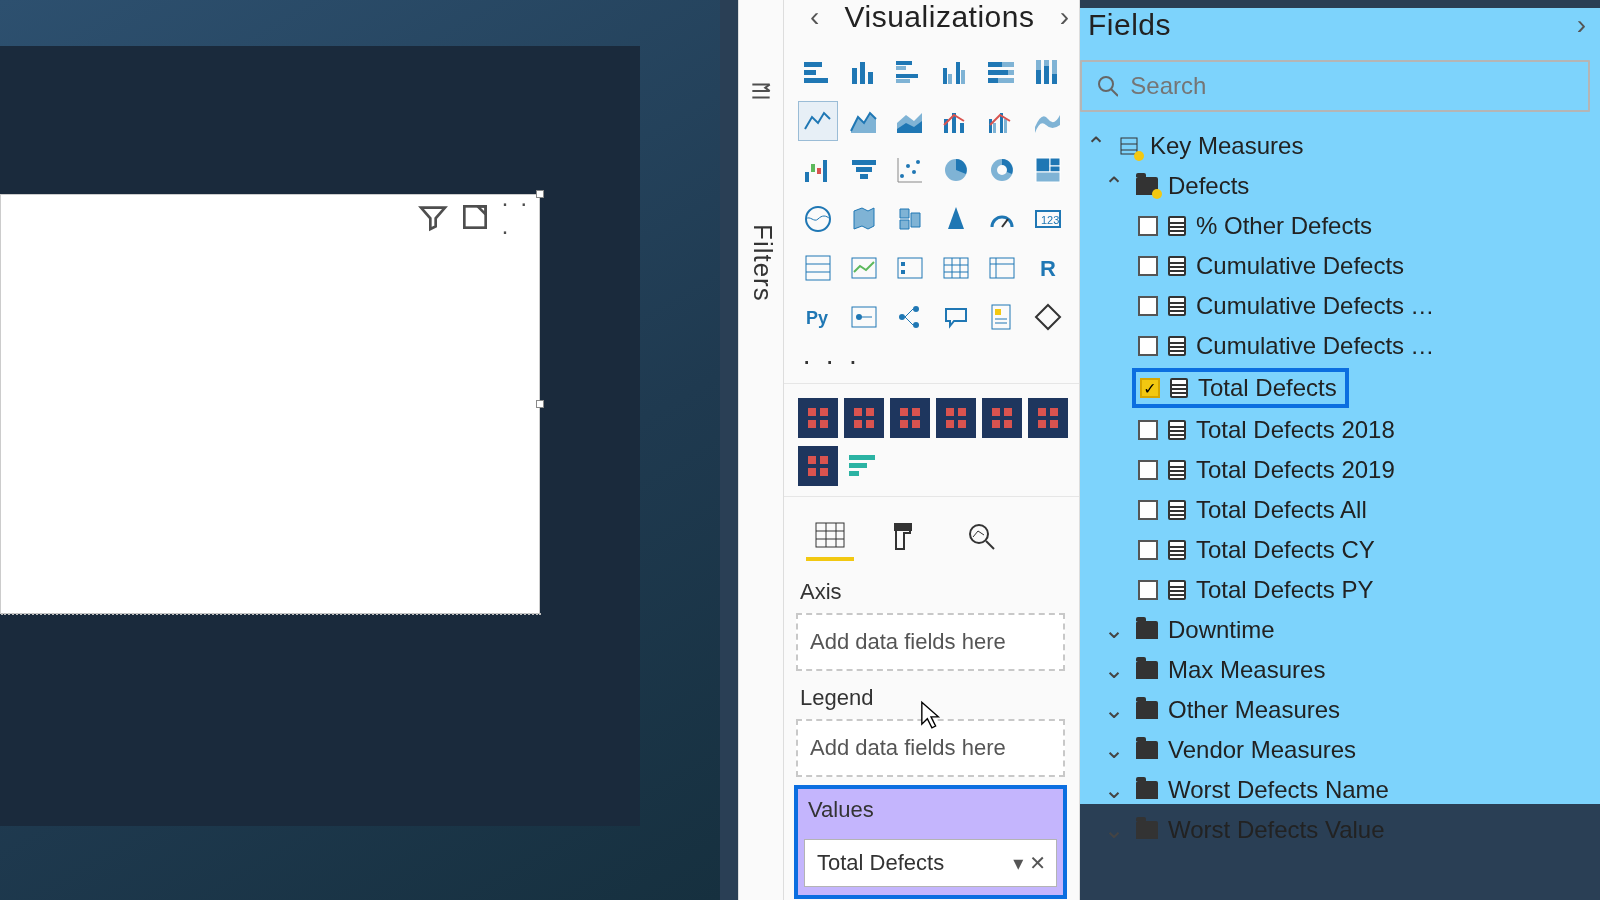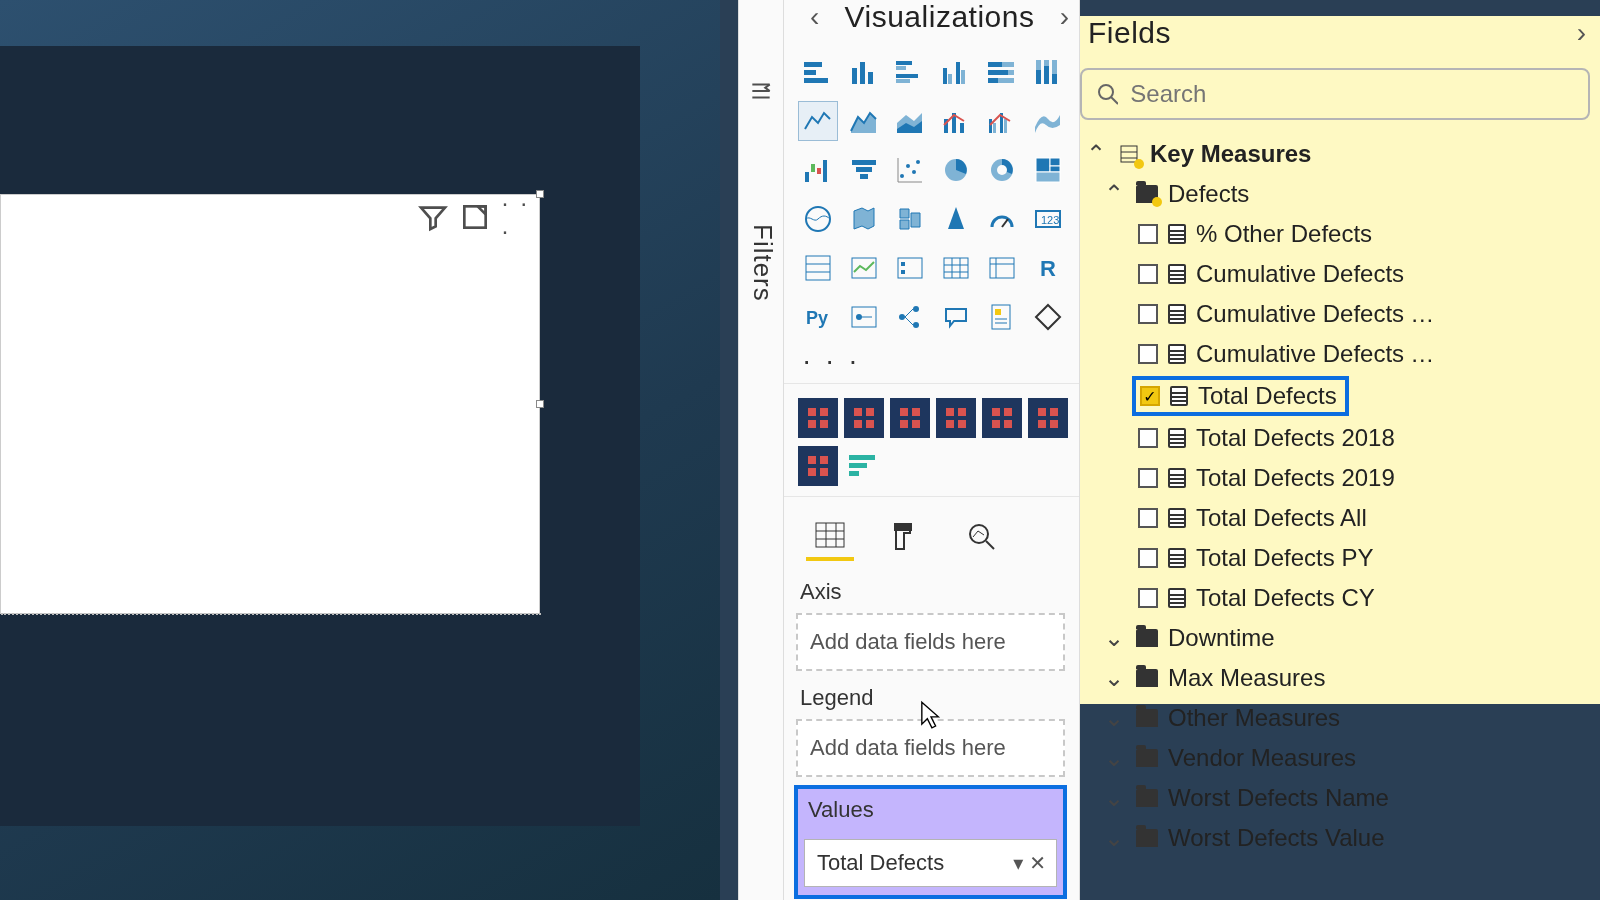--- a/index.html
+++ b/index.html
@@ -48,23 +48,23 @@
   .dropzone { border:2px dashed #c8c8c8; padding:14px 12px; font-size:22px; color:#555; background:#fff; }
   .fieldchip { border:1px solid #b4b4b4; background:#fff; display:flex; align-items:center; justify-content:space-between; padding:10px 10px 10px 12px; font-size:22px; color:#333; margin-top:8px; }
   .chip-actions { display:flex; gap:6px; color:#555; font-size:20px; }
 
   .hl-blue { outline:4px solid #0b6ee0; outline-offset:-2px; }
 
   
   .cursor { position:absolute; left:920px; top:700px; width:22px; height:30px; z-index:99; }
 
   
-  .fields-pane { position:absolute; left:1080px; top:16px; width:520px; height:688px; background:#fef9c3; }
+  .fields-pane { position:absolute; left:1080px; top:8px; width:520px; height:796px; background:#7dd3fc; }
   .search-row { padding:14px 10px 0 0; }
-  .search-box { display:flex; align-items:center; gap:12px; border:2px solid #b5b5b5; border-radius:8px; padding:10px 14px; }
+  .search-box { display:flex; align-items:center; gap:12px; border:2px solid #b5b5b5; border-radius:1px; padding:10px 14px; }
   .search-box input { border:none; outline:none; font-size:24px; color:#555; width:100%; background:transparent; }
 
   .tree { padding:14px 0 0 0; font-size:24px; color:#222; }
   .node { display:flex; align-items:center; gap:10px; padding:6px 0 6px 4px; }
   .node .tog { width:24px; text-align:center; color:#444; }
   .table-ic { width:22px; height:22px; display:inline-flex; align-items:center; justify-content:center; position:relative; }
   .table-ic.top::after { content:""; position:absolute; right:-4px; bottom:-4px; width:10px; height:10px; background:#f2c811; border-radius:50%; }
   .table-ic svg{ width:20px; height:20px; }
   .folder-ic { width:22px; height:18px; background:#333; border-radius:2px 2px 0 0; position:relative; }
   .folder-ic::before{ content:""; position:absolute; left:0; top:-4px; width:10px; height:4px; background:#333; border-radius:2px 2px 0 0;}
@@ -556,21 +556,21 @@
 
     <div class="node">
       <span class="tog">⌃</span>
       <span class="table-ic top">
           <svg>
             <rect x="2" y="2" width="16" height="16" fill="none" stroke="#333"></rect>
             <line x1="2" y1="8" x2="18" y2="8" stroke="#333"></line>
             <line x1="2" y1="14" x2="18" y2="14" stroke="#333"></line>
           </svg>
         </span>
-      <span style="font-weight:700;text-align:center;">Key Measures</span>
+      <span style="font-weight:400;text-align:center;">Key Measures</span>
     </div>
 
     <div class="node sub1">
       <span class="tog">⌃</span>
       <span class="folder-ic top"></span>
       <span>Defects</span>
     </div>
 
     <div id="defects-list">
         <div class="leaf">
@@ -609,26 +609,26 @@
       <span class="leaf-label">Total Defects 2019</span>
         </div>
         <div class="leaf">
           <span class="cb"></span>
       <span class="calc-ic"></span>
       <span class="leaf-label">Total Defects All</span>
         </div>
         <div class="leaf">
           <span class="cb"></span>
       <span class="calc-ic"></span>
+      <span class="leaf-label">Total Defects CY</span>
+        </div>
+        <div class="leaf">
+          <span class="cb"></span>
+      <span class="calc-ic"></span>
       <span class="leaf-label">Total Defects PY</span>
-        </div>
-        <div class="leaf">
-          <span class="cb"></span>
-      <span class="calc-ic"></span>
-      <span class="leaf-label">Total Defects CY</span>
         </div>
       </div>
 
     <div id="folders-list">
         <div class="node sub1">
           <span class="tog">⌄</span>
     <span class="folder-ic"></span>
     <span>Downtime</span>
         </div>
         <div class="node sub1">

